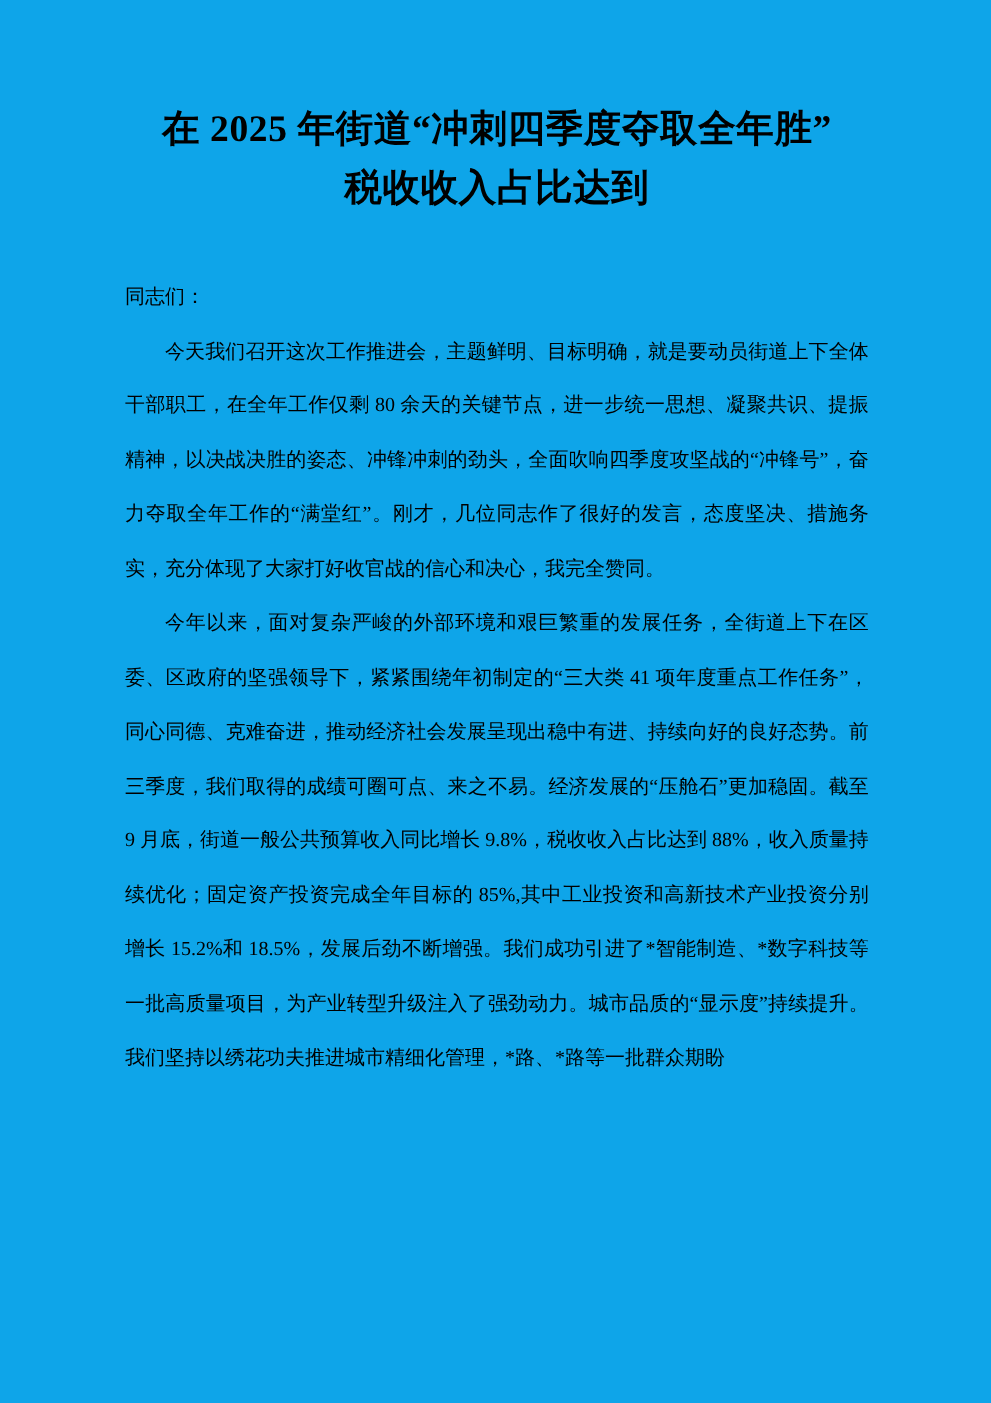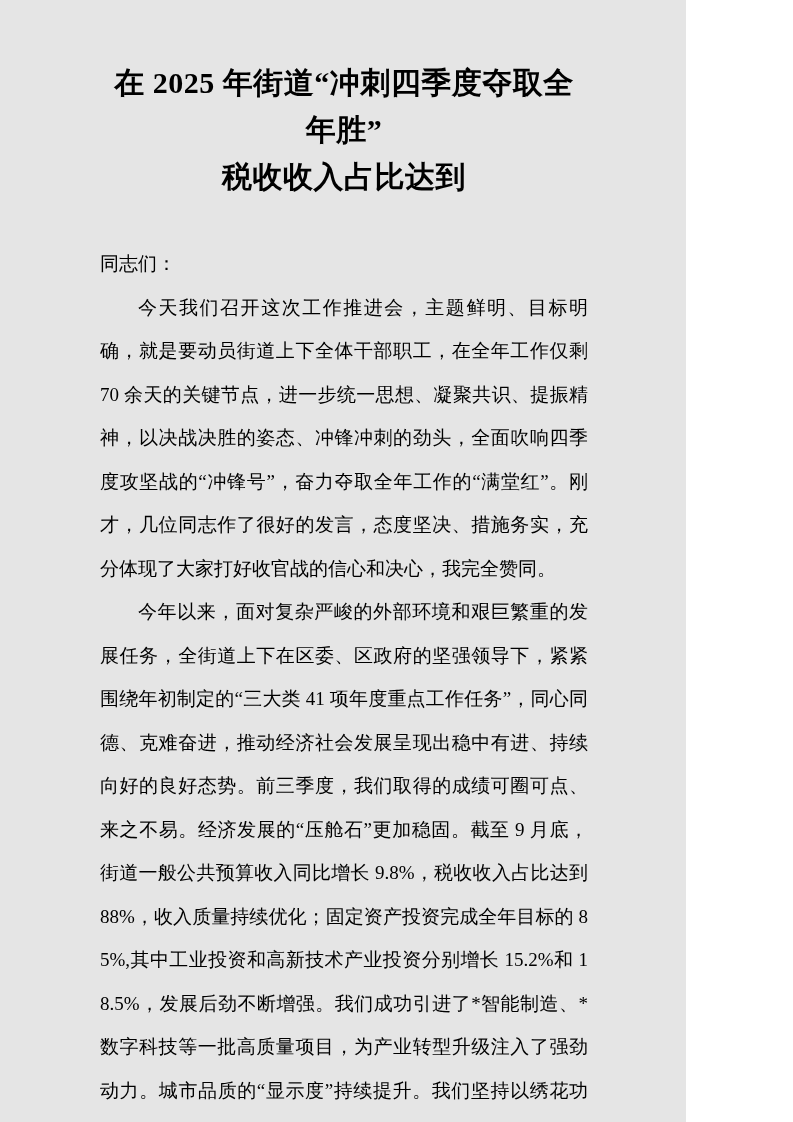--- a/index.html
+++ b/index.html
@@ -9,55 +9,55 @@
   }
   body {
     width: 793px;
     height: 1122px;
     overflow: hidden;
     font-family: "Liberation Serif", "DejaVu Serif", serif;
     color: #000000;
   }
   .page {
     box-sizing: border-box;
-    width: 686px;
+    width: 793px;
     height: 1122px;
-    padding: 59px 98px 0 100px;
-    background: #e5e5e5;
+    padding: 80px 98px 0 100px;
+    background: #0ea5e9;
   }
   .title {
     margin: 0 0 42px 0;
     font-size: 30px;
     font-weight: bold;
     text-align: center;
     line-height: 47px;
     letter-spacing: 0.5px;
   }
   .title-line {
     display: block;
   }
   .para {
     margin: 0;
-    font-size: 19px;
+    font-size: 16px;
     line-height: 43.5px;
     text-align: justify;
     text-indent: 2em;
     word-break: break-all;
   }
   .salutation {
     text-indent: 0;
   }
 </style>
 </head>
 <body>
 
 <div class="page">
   <h1 class="title">
     <span class="title-line">在 2025 年街道“冲刺四季度夺取全年胜”</span>
     <span class="title-line">税收收入占比达到</span>
   </h1>
 
   <p class="para salutation">同志们：</p>
 
-  <p class="para">今天我们召开这次工作推进会，主题鲜明、目标明确，就是要动员街道上下全体干部职工，在全年工作仅剩 70 余天的关键节点，进一步统一思想、凝聚共识、提振精神，以决战决胜的姿态、冲锋冲刺的劲头，全面吹响四季度攻坚战的“冲锋号”，奋力夺取全年工作的“满堂红”。刚才，几位同志作了很好的发言，态度坚决、措施务实，充分体现了大家打好收官战的信心和决心，我完全赞同。</p>
+  <p class="para">今天我们召开这次工作推进会，主题鲜明、目标明确，就是要动员街道上下全体干部职工，在全年工作仅剩 80 余天的关键节点，进一步统一思想、凝聚共识、提振精神，以决战决胜的姿态、冲锋冲刺的劲头，全面吹响四季度攻坚战的“冲锋号”，奋力夺取全年工作的“满堂红”。刚才，几位同志作了很好的发言，态度坚决、措施务实，充分体现了大家打好收官战的信心和决心，我完全赞同。</p>
 
   <p class="para">今年以来，面对复杂严峻的外部环境和艰巨繁重的发展任务，全街道上下在区委、区政府的坚强领导下，紧紧围绕年初制定的“三大类 41 项年度重点工作任务”，同心同德、克难奋进，推动经济社会发展呈现出稳中有进、持续向好的良好态势。前三季度，我们取得的成绩可圈可点、来之不易。经济发展的“压舱石”更加稳固。截至 9 月底，街道一般公共预算收入同比增长 9.8%，税收收入占比达到 88%，收入质量持续优化；固定资产投资完成全年目标的 85%,其中工业投资和高新技术产业投资分别增长 15.2%和 18.5%，发展后劲不断增强。我们成功引进了*智能制造、*数字科技等一批高质量项目，为产业转型升级注入了强劲动力。城市品质的“显示度”持续提升。我们坚持以绣花功夫推进城市精细化管理，*路、*路等一批群众期盼</p>
 </div>
 
 </body></html>

